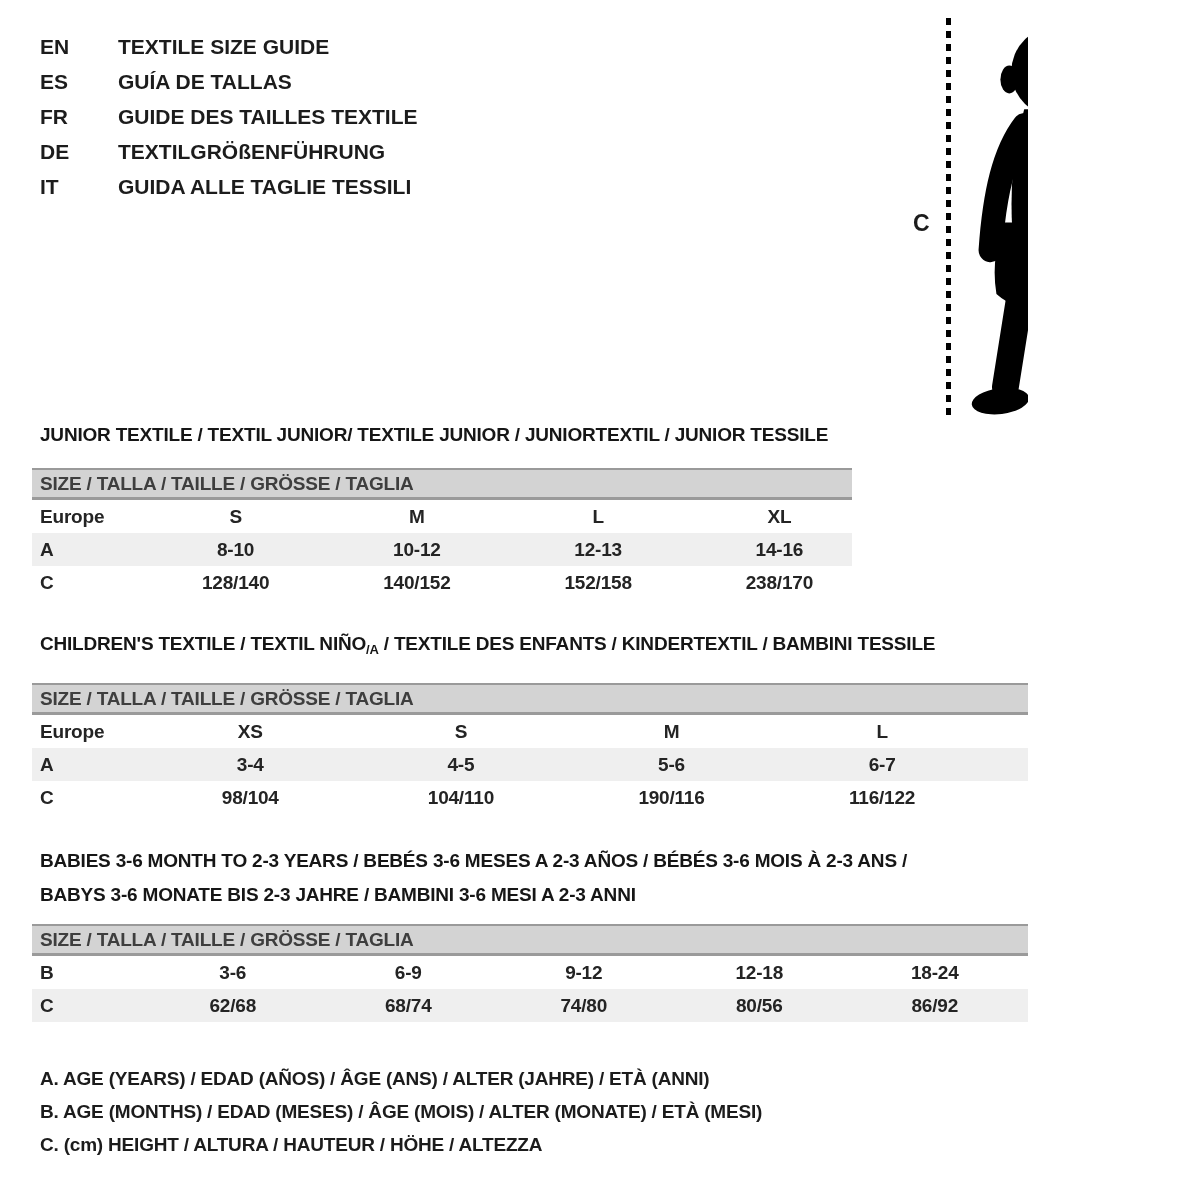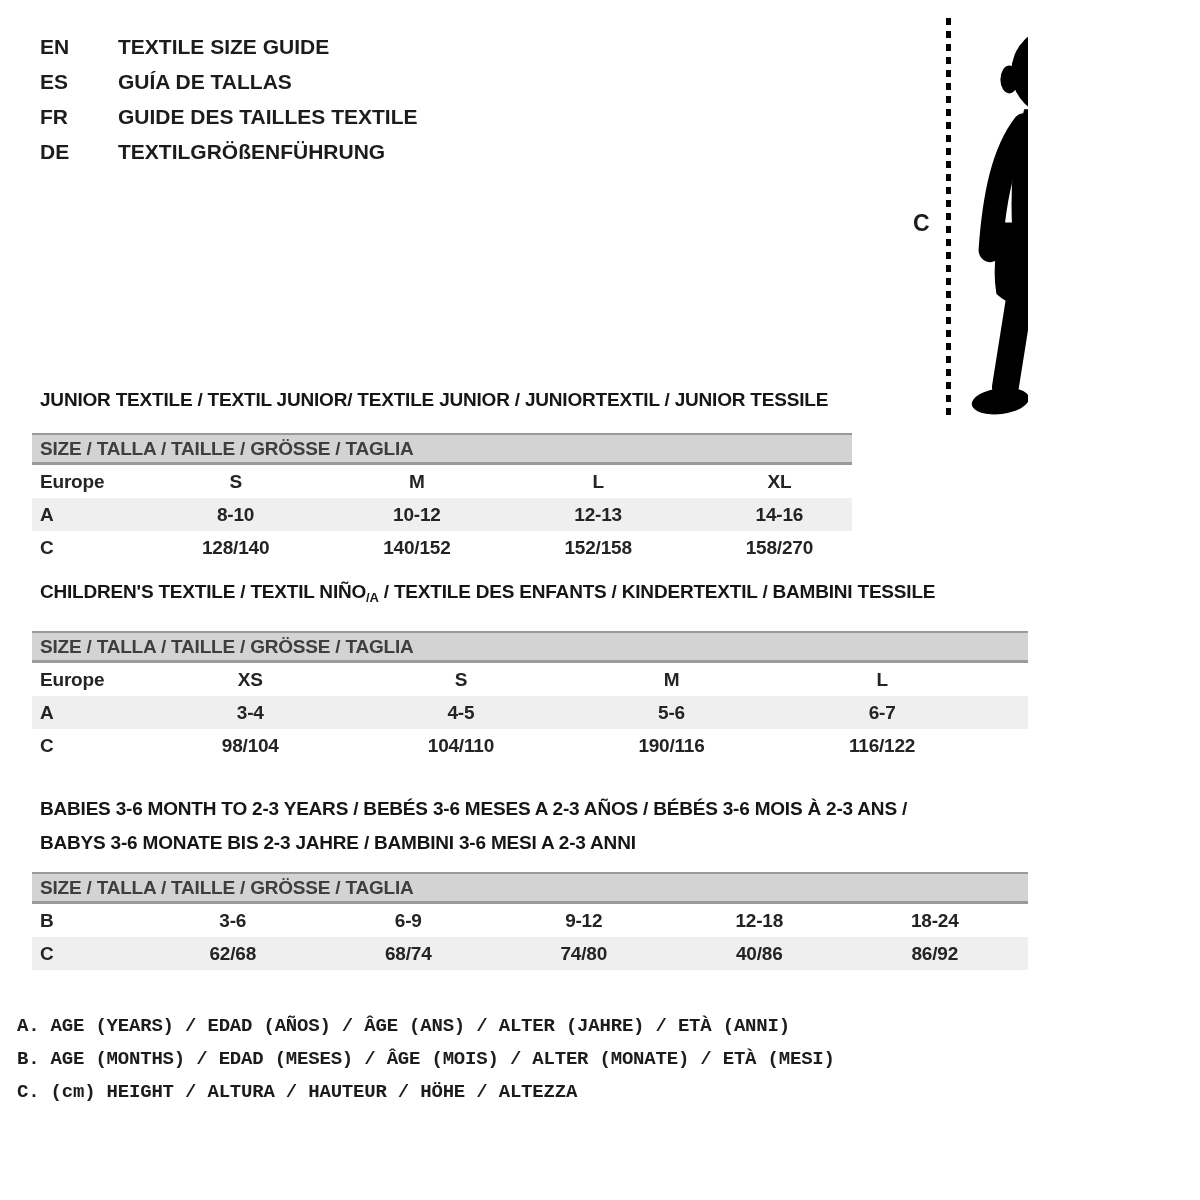--- a/index.html
+++ b/index.html
@@ -17,21 +17,21 @@
   .figure { position:absolute; top:12px; left:905px; width:255px; height:412px; }
   .c-label { position:absolute; left:8px; top:198px; font-size:23px; font-weight:700; }
   .dash-line {
     position:absolute; left:41px; top:6px; width:5px; height:400px;
     background:repeating-linear-gradient(to bottom, var(--silhouette,#141414) 0 7px, transparent 7px 13px);
   }
   .baby-svg { position:absolute; left:58px; top:2px; width:182px; height:405px; }
   
   .section { margin-left:32px; }
   .section-junior { margin-top:226px; }
-  .section-children { margin-top:17px; }
+  .section-children { margin-top:34px; }
   .section-babies { margin-top:30px; }
   .heading {
     margin:0 0 0 8px; font-size:19px; font-weight:700; line-height:22px; color:#161616;
     letter-spacing:-0.2px;
   }
   .heading .line { line-height:34px; }
   .sub { font-size:13px; vertical-align:-4px; }
   .tbl-junior { width:820px; }
   .tbl-wide { width:1148px; }
   .size-bar {
@@ -41,21 +41,21 @@
     border-bottom:3px solid var(--size-bar-border,#9a9a9a);
     color:#3e3e3e; font-size:19px; font-weight:700; line-height:23px;
     padding:2px 16px 2px 8px; letter-spacing:-0.2px;
   }
   .size-bar.tight { margin-top:12px; }
   .trow { display:grid; height:33px; align-items:center; font-size:19px; font-weight:700; color:#242424;gap:36px; }
   .trow.shaded { background:var(--row-shaded,#efefef); }
   .tcell { text-align:center; letter-spacing:-0.2px; }
   .tcell.label { text-align:left; padding-left:8px; }
   
-  .legend { margin:46px 0 0 17px;font-family:Liberation Mono, monospace; }
+  .legend { margin:46px 0 0 40px; }
   .legend-line { font-size:19px; font-weight:700; line-height:21px; margin-bottom:12px; letter-spacing:-0.2px; }
 </style>
 </head>
 <body>
 
 <div class="page">
 
   <div class="lang-list">
     <div class="lang-row">
       <span class="lang-code">EN</span>
@@ -65,20 +65,24 @@
       <span class="lang-code">ES</span>
       <span class="lang-title">GUÍA DE TALLAS</span>
     </div>
     <div class="lang-row">
       <span class="lang-code">FR</span>
       <span class="lang-title">GUIDE DES TAILLES TEXTILE</span>
     </div>
     <div class="lang-row">
       <span class="lang-code">DE</span>
       <span class="lang-title">TEXTILGRÖßENFÜHRUNG</span>
+    </div>
+    <div class="lang-row">
+      <span class="lang-code">IT</span>
+      <span class="lang-title">GUIDA ALLE TAGLIE TESSILI</span>
     </div>
   </div>
 
   <div class="figure">
     <span class="c-label">C</span>
     <div class="dash-line"></div>
     <svg class="baby-svg" viewBox="0 0 180 408" xmlns="http://www.w3.org/2000/svg">
       <g fill="#000000">
         <circle cx="92" cy="58" r="45"></circle>
         <ellipse cx="45" cy="66" rx="9" ry="14"></ellipse>
@@ -114,21 +118,21 @@
             <div class="tcell">8-10</div>
             <div class="tcell">10-12</div>
             <div class="tcell">12-13</div>
             <div class="tcell">14-16</div>
           </div>
           <div class="trow" style="grid-template-columns: 95px repeat(4, 1fr);">
             <div class="tcell label">C</div>
             <div class="tcell">128/140</div>
             <div class="tcell">140/152</div>
             <div class="tcell">152/158</div>
-            <div class="tcell">158/270</div>
+            <div class="tcell">238/170</div>
           </div>
         </div>
     </div>
   </div>
 
   <div class="section section-children">
     <h2 class="heading"><span>CHILDREN'S TEXTILE / TEXTIL NIÑO</span><span class="sub">/A</span><span> / TEXTILE DES ENFANTS / KINDERTEXTIL / BAMBINI TESSILE</span></h2>
     <div class="tbl-wide">
       <div class="size-bar">SIZE / TALLA / TAILLE / GRÖSSE / TAGLIA</div>
       <div>
@@ -175,21 +179,21 @@
             <div class="tcell">9-12</div>
             <div class="tcell">12-18</div>
             <div class="tcell">18-24</div>
             <div class="tcell">24-36</div>
           </div>
           <div class="trow shaded" style="grid-template-columns: 95px repeat(6, 1fr);">
             <div class="tcell label">C</div>
             <div class="tcell">62/68</div>
             <div class="tcell">68/74</div>
             <div class="tcell">74/80</div>
-            <div class="tcell">40/86</div>
+            <div class="tcell">80/56</div>
             <div class="tcell">86/92</div>
             <div class="tcell">92/98</div>
           </div>
         </div>
     </div>
   </div>
 
   <div class="legend">
     <div class="legend-line">A. AGE (YEARS) / EDAD (AÑOS) / ÂGE (ANS) / ALTER (JAHRE) / ETÀ (ANNI)</div>
     <div class="legend-line">B. AGE (MONTHS) / EDAD (MESES) / ÂGE (MOIS) / ALTER (MONATE) / ETÀ (MESI)</div>

